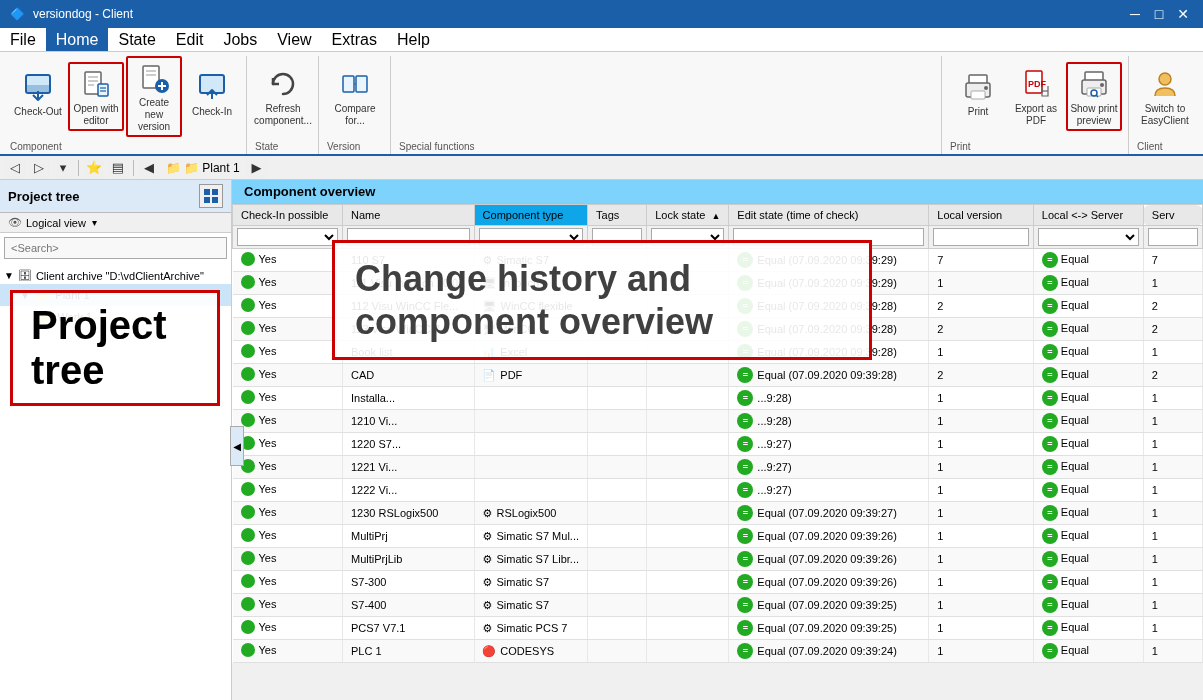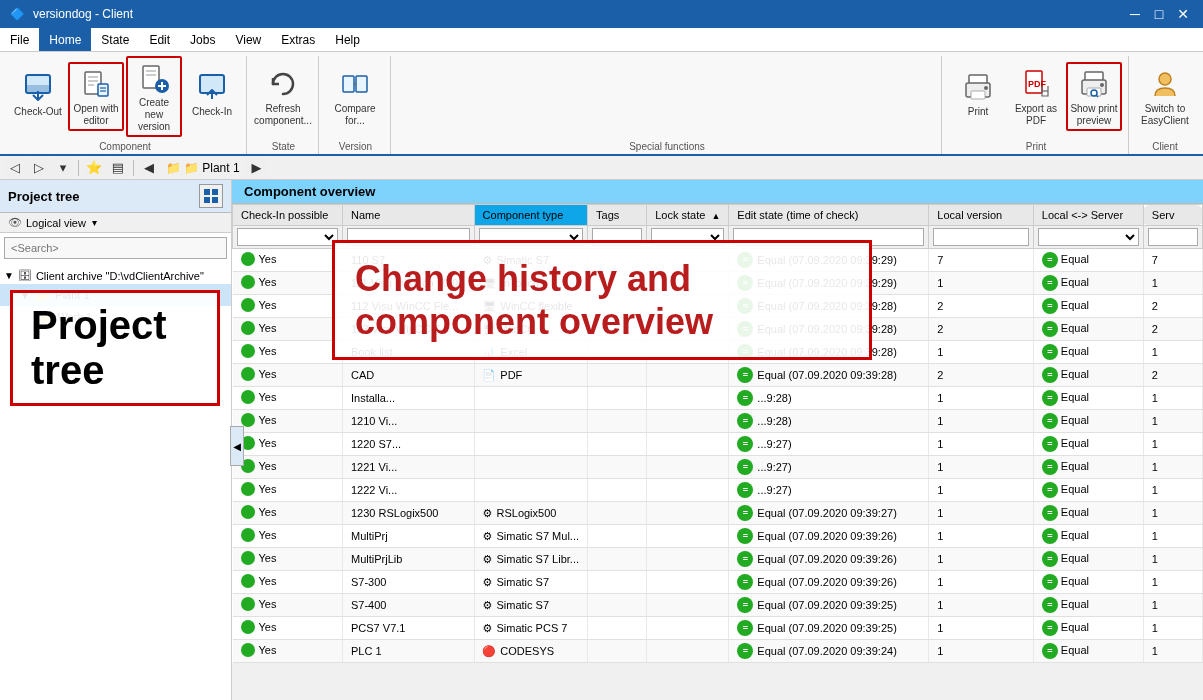--- a/index.html
+++ b/index.html
@@ -27,21 +27,21 @@
     .menu-bar {
       background: #fff;
       height: 24px;
       display: flex;
       align-items: center;
       border-bottom: 1px solid #ccc;
     }
     .menu-item {
       padding: 3px 10px;
       cursor: pointer;
-      font-size: 12px;
+      font-size: 16px;
       height: 100%;
       display: flex;
       align-items: center;
     }
     .menu-item:hover, .menu-item.active { background: #cce4f7; }
     .menu-item.active { background: #1a5fa8; color: white; }
 
     
     .ribbon {
       background: #f8f8f8;
@@ -61,21 +61,20 @@
       padding: 0 6px 0 6px;
     }
     .ribbon-group:last-child { border-right: none; }
     .ribbon-group-buttons {
       display: flex;
       gap: 2px;
       flex: 1;
       align-items: center;
     }
     .ribbon-group-label {
-      text-align: center;
       font-size: 10px;
       color: #555;
       padding: 2px 0;
       margin-top: 2px;
     }
     .ribbon-btn {
       display: flex;
       flex-direction: column;
       align-items: center;
       justify-content: flex-start;
@@ -294,21 +293,21 @@
     }
     .sort-arrow { font-size: 9px; margin-left: 3px; }
 
     
     .change-history-annotation {
       position: absolute;
       border: 3px solid #cc0000;
       background: rgba(255,255,255,0.9);
       font-size: 36px;
       font-weight: bold;
-      color: #b91c1c;
+      color: #404040;
       padding: 14px 20px;
       pointer-events: none;
       z-index: 100;
       line-height: 1.2;
     }
 
     
     .collapse-btn {
       position: absolute;
       left: 230px;

